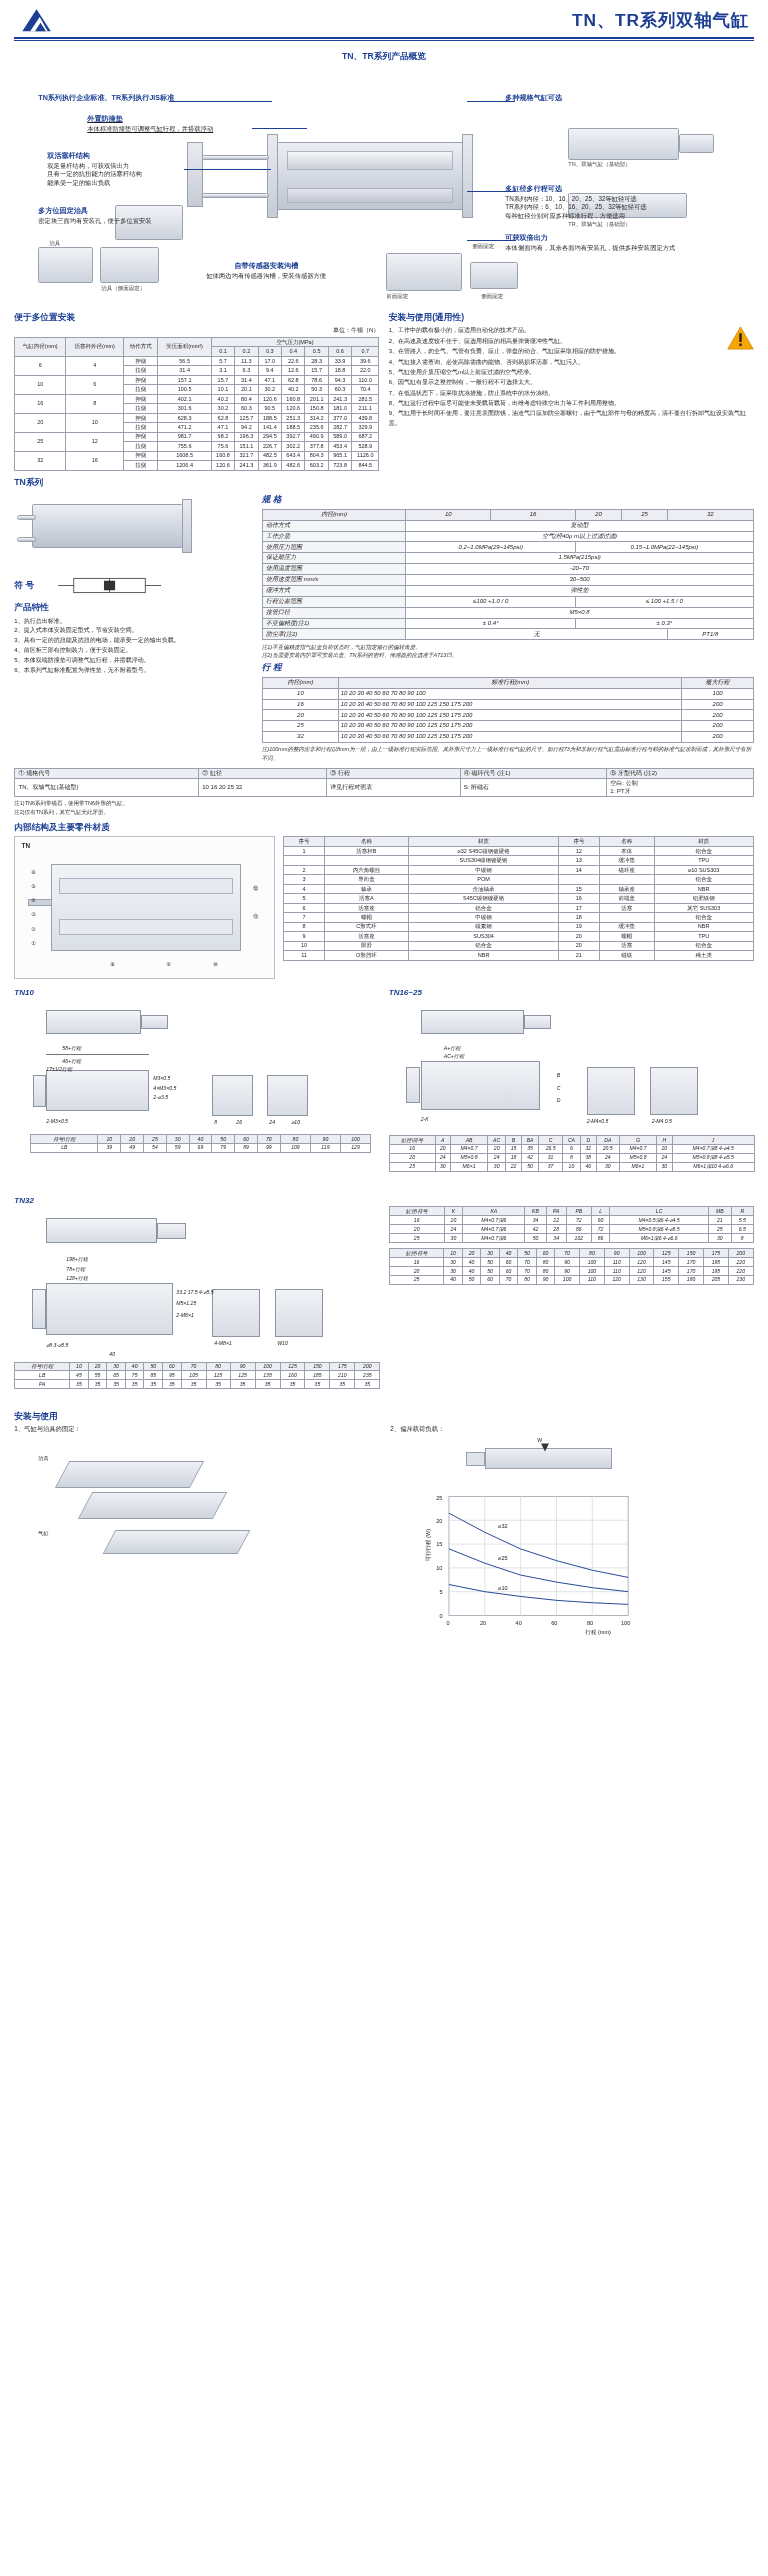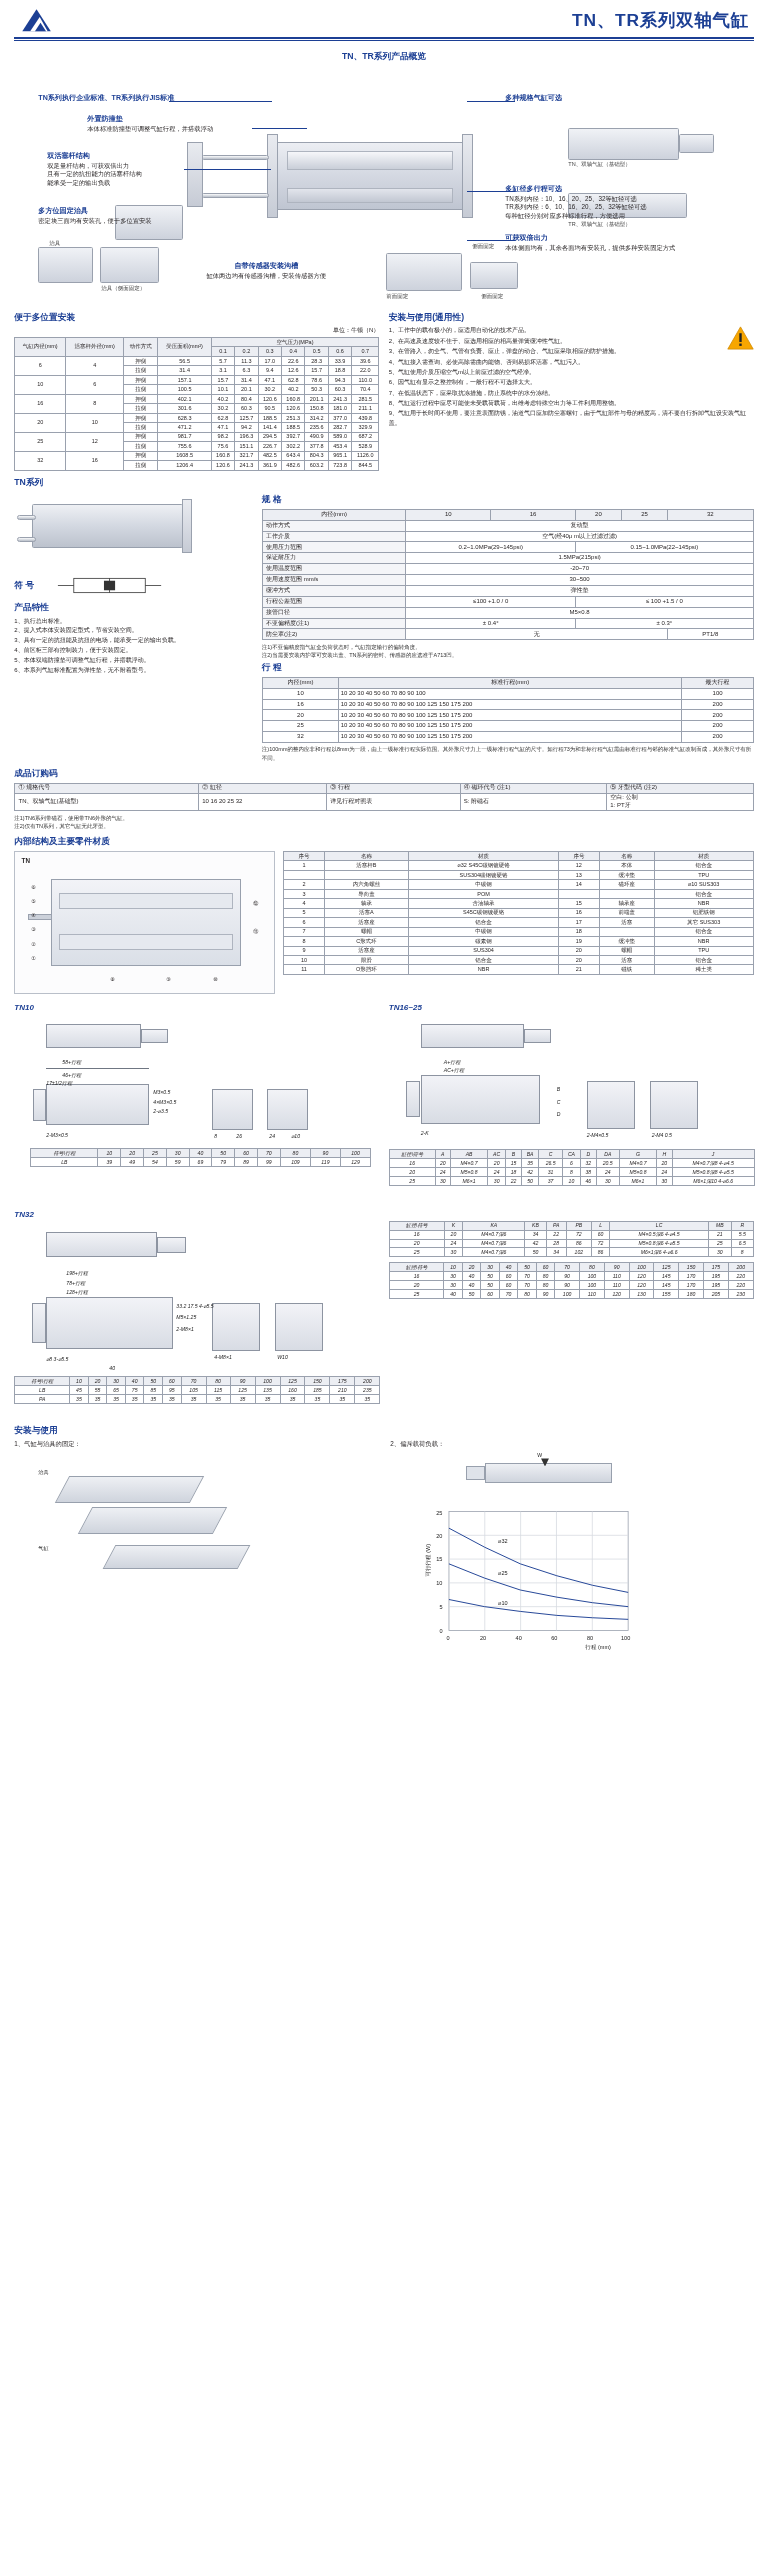--- a/index.html
+++ b/index.html
@@ -74,21 +74,21 @@
   .tbl-theory td { font-size:5.5px; }
 
   .install-list { font-size:6px; line-height:1.6; }
   .install-list div { margin-bottom:0.8px; }
   .warn-icon { float:right; width:27px; height:24px; }
 
   
   .tn-wrap { margin: 6.3px 14.3px 0; }
   .tn-flex { display:flex; gap:9.5px; }
   .tn-left { width:238px; }
-  .tn-right { flex:1; }
+  .tn-right { flex:1;font-style:italic; }
   .spec-tbl th, .spec-tbl td { font-size:6px; padding:1.2px 1.6px; }
   .spec-tbl td.lbl { text-align:left; background:#f4f5f8; padding-left:3.2px; }
   .tn-img {
     position:relative; height:76px; background:#fff;
   }
   .tn-body {
     position:absolute; left:17.4px; top:12.7px; width:151px; height:44px;
     background:linear-gradient(180deg,#eef0f4 0%,#d3d8e1 50%,#bcc2cd 100%);
     border:0.8px solid #98a0ad; border-radius:1.6px;
   }
@@ -178,21 +178,21 @@
 
     <div class="ov-small" style="left:24px; top:181px; width:55px; height:36px;"></div>
     <div class="ov-small" style="left:86px; top:181px; width:59px; height:36px;"></div>
     <div class="ov-small" style="left:101px; top:139px; width:68px; height:35px;"></div>
     <div class="ov-small" style="left:372px; top:187px; width:76px; height:38px;"></div>
     <div class="ov-small" style="left:456px; top:196px; width:48px; height:27px;"></div>
 
     <div class="ov-label" style="left:24px; top:28.5px; width:198px;">
       <span class="t">TN系列执行企业标准、TR系列执行JIS标准</span>
     </div>
-    <div class="ov-label" style="left:73px; top:49px; width:158px;">
+    <div class="ov-label" style="left:73px; top:49px; width:158px;text-decoration:underline;">
       <span class="t">外置防撞垫</span><br>
       <span>本体标准防撞垫可调整气缸行程，并搭载浮动</span>
     </div>
     <div class="ov-label" style="left:33px; top:86px; width:135px;">
       <span class="t">双活塞杆结构</span><br>
       <span style="white-space:pre-line">双足量杆结构，可获双倍出力
 且有一定的抗扭能力的活塞杆结构
 能承受一定的输出负载</span>
     </div>
     <div class="ov-label" style="left:24px; top:141px; width:143px;">
@@ -565,21 +565,20 @@
                 <td>200</td>
               </tr>
             </tbody>
         </table>
         <div class="notes">注)100mm的整内应非和行程以8mm为一段，由上一级标准行程实际范围。其外形尺寸力上一级标准行程气缸的尺寸。如行程73为和非标行程气缸需由标准行程与邻的标准气缸改制而成，其外形尺寸有所不同。</div>
       </div>
     </div>
   </div>
 
   <div class="order-wrap">
-    <div class="blk-title">成品订购码</div>
     <table class="order-tbl">
       <thead>
           <tr id="order-head">
             <th>① 规格代号</th>
             <th>② 缸径</th>
             <th>③ 行程</th>
             <th>④ 磁环代号 (注1)</th>
             <th>⑤ 牙型代码 (注2)</th>
           </tr>
         </thead>

